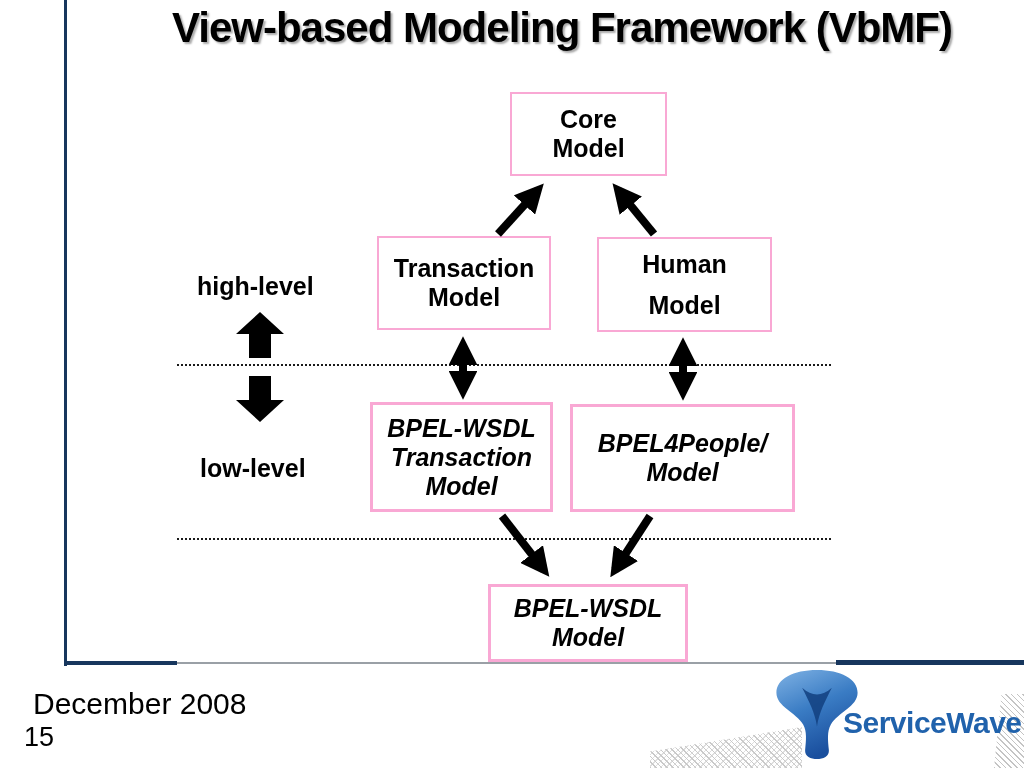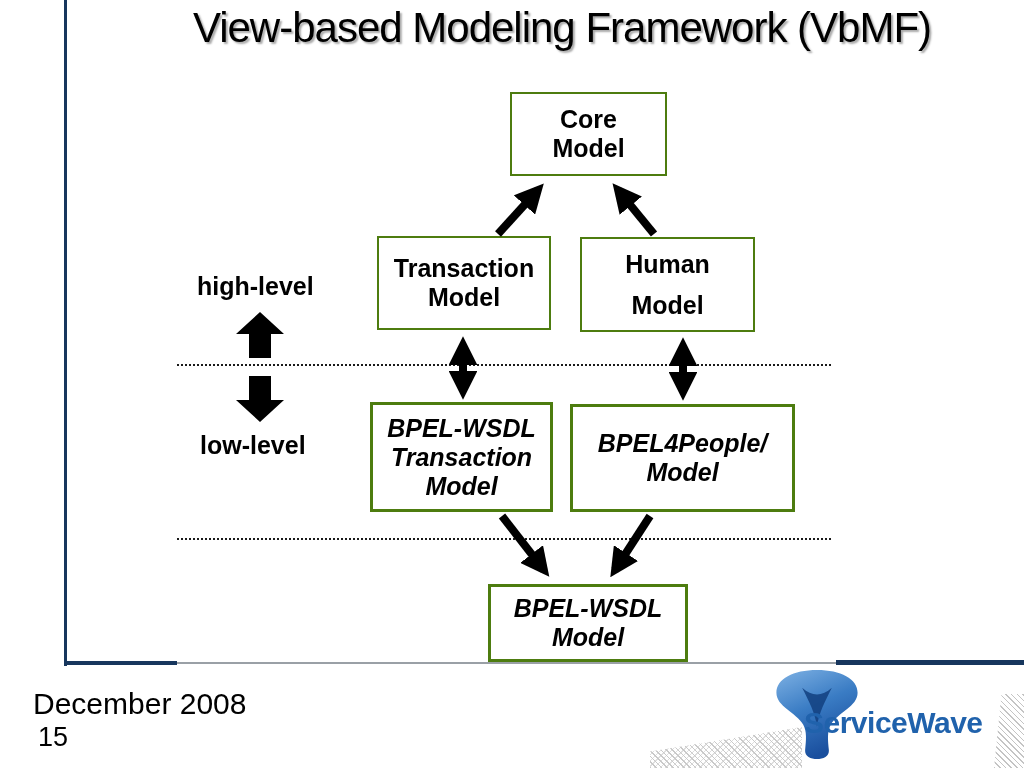--- a/index.html
+++ b/index.html
@@ -6,57 +6,57 @@
   #slide{
     position:relative;width:1024px;height:768px;background:#fff;overflow:hidden;
     font-family:"Liberation Sans",sans-serif;color:#000;
   }
   .abs{position:absolute;}
   
   .left-border{left:64px;top:0;width:3px;height:666px;background:#17365d;}
   
   .title{
     left:100px;top:4px;width:924px;text-align:center;
-    font-size:42px;font-weight:normal;letter-spacing:-1px;
+    font-size:42px;font-weight:bold;letter-spacing:-1px;
     text-shadow:2px 2px 2px #aaa;white-space:nowrap;
   }
   
   .dbox{
-    position:absolute;background:#fff;border:2px solid #4d7c0f;
+    position:absolute;background:#fff;border:2px solid #f9a8d4;
     display:flex;flex-direction:column;align-items:center;justify-content:center;
     font-weight:bold;font-size:25px;line-height:29px;text-align:center;
   }
   .dbox.thick{border-width:3px;font-style:italic;}
   .box-core{left:510px;top:92px;width:153px;height:80px;}
   .box-transaction{left:377px;top:236px;width:170px;height:90px;}
-  .box-human{left:580px;top:237px;width:171px;height:91px;gap:12px;}
+  .box-human{left:597px;top:237px;width:171px;height:91px;gap:12px;}
   .box-bpel-t{left:370px;top:402px;width:177px;height:104px;}
   .box-bpel-4p{left:570px;top:404px;width:219px;height:102px;}
   .box-code{left:488px;top:584px;width:194px;height:72px;}
   
   .lvl{position:absolute;font-weight:bold;font-size:25px;}
   .lvl-high{left:197px;top:272px;}
-  .lvl-low{left:200px;top:431px;}
+  .lvl-low{left:200px;top:454px;}
   
   .dotline{position:absolute;left:177px;width:654px;height:0;border-top:2px dotted #1a1a1a;}
   .dot1{top:364px;}
   .dot2{top:538px;}
   
   .arrows{left:0;top:0;width:1024px;height:768px;pointer-events:none;}
   
   .bl-navy-l{left:64px;top:661px;width:113px;height:4px;background:#17365d;}
   .bl-gray{left:177px;top:662px;width:659px;height:2px;background:#9aa0a6;}
   .bl-navy-r{left:836px;top:660px;width:188px;height:5px;background:#17365d;}
   
   .f-date{left:33px;top:687px;font-size:30px;}
-  .f-num{left:38px;top:722px;font-size:27px;}
+  .f-num{left:24px;top:722px;font-size:27px;}
   
   .logo-funnel{left:771px;top:669px;width:92px;height:99px;}
   .logo-text{
-    left:804px;top:706px;font-size:30px;font-weight:600;color:#2062ac;
+    left:843px;top:706px;font-size:30px;font-weight:600;color:#2062ac;
     letter-spacing:-0.5px;white-space:nowrap;
   }
   
   .hatch{
     position:absolute;
     background-image:
       repeating-linear-gradient(45deg,#c9c9c9 0 1px,transparent 1px 4px),
       repeating-linear-gradient(-45deg,#dedede 0 1px,transparent 1px 4px);
   }
   .hatch-left{left:650px;top:727px;width:152px;height:41px;

